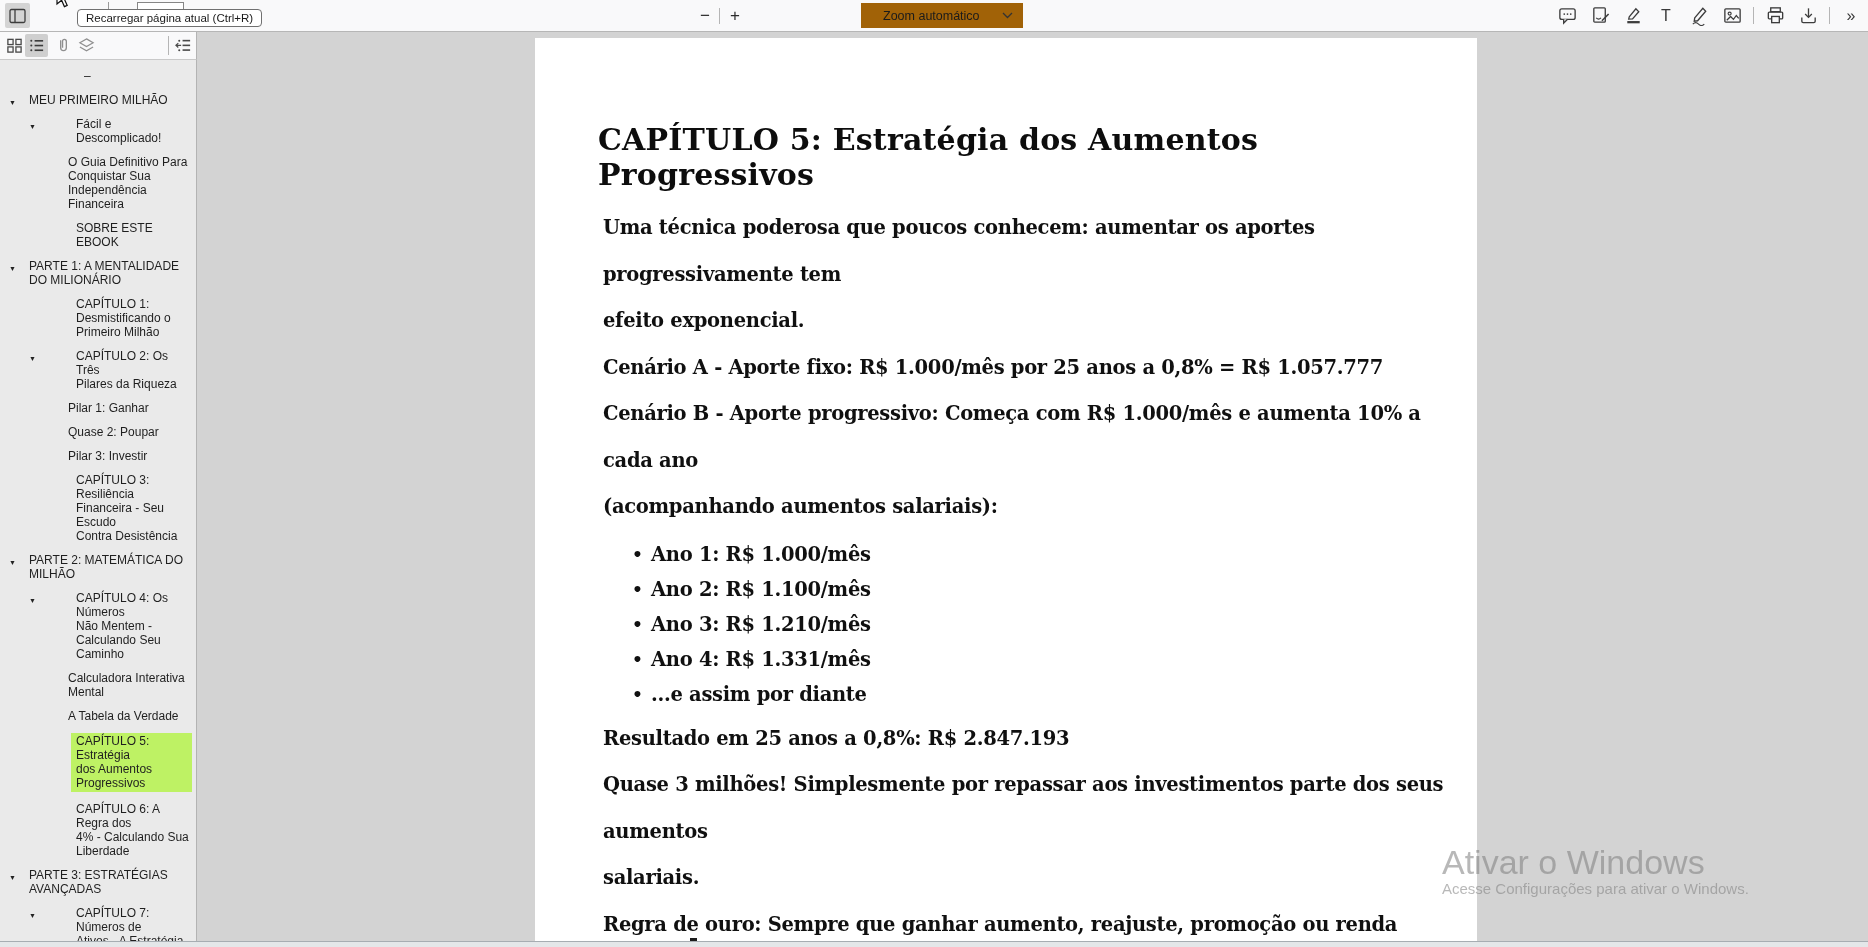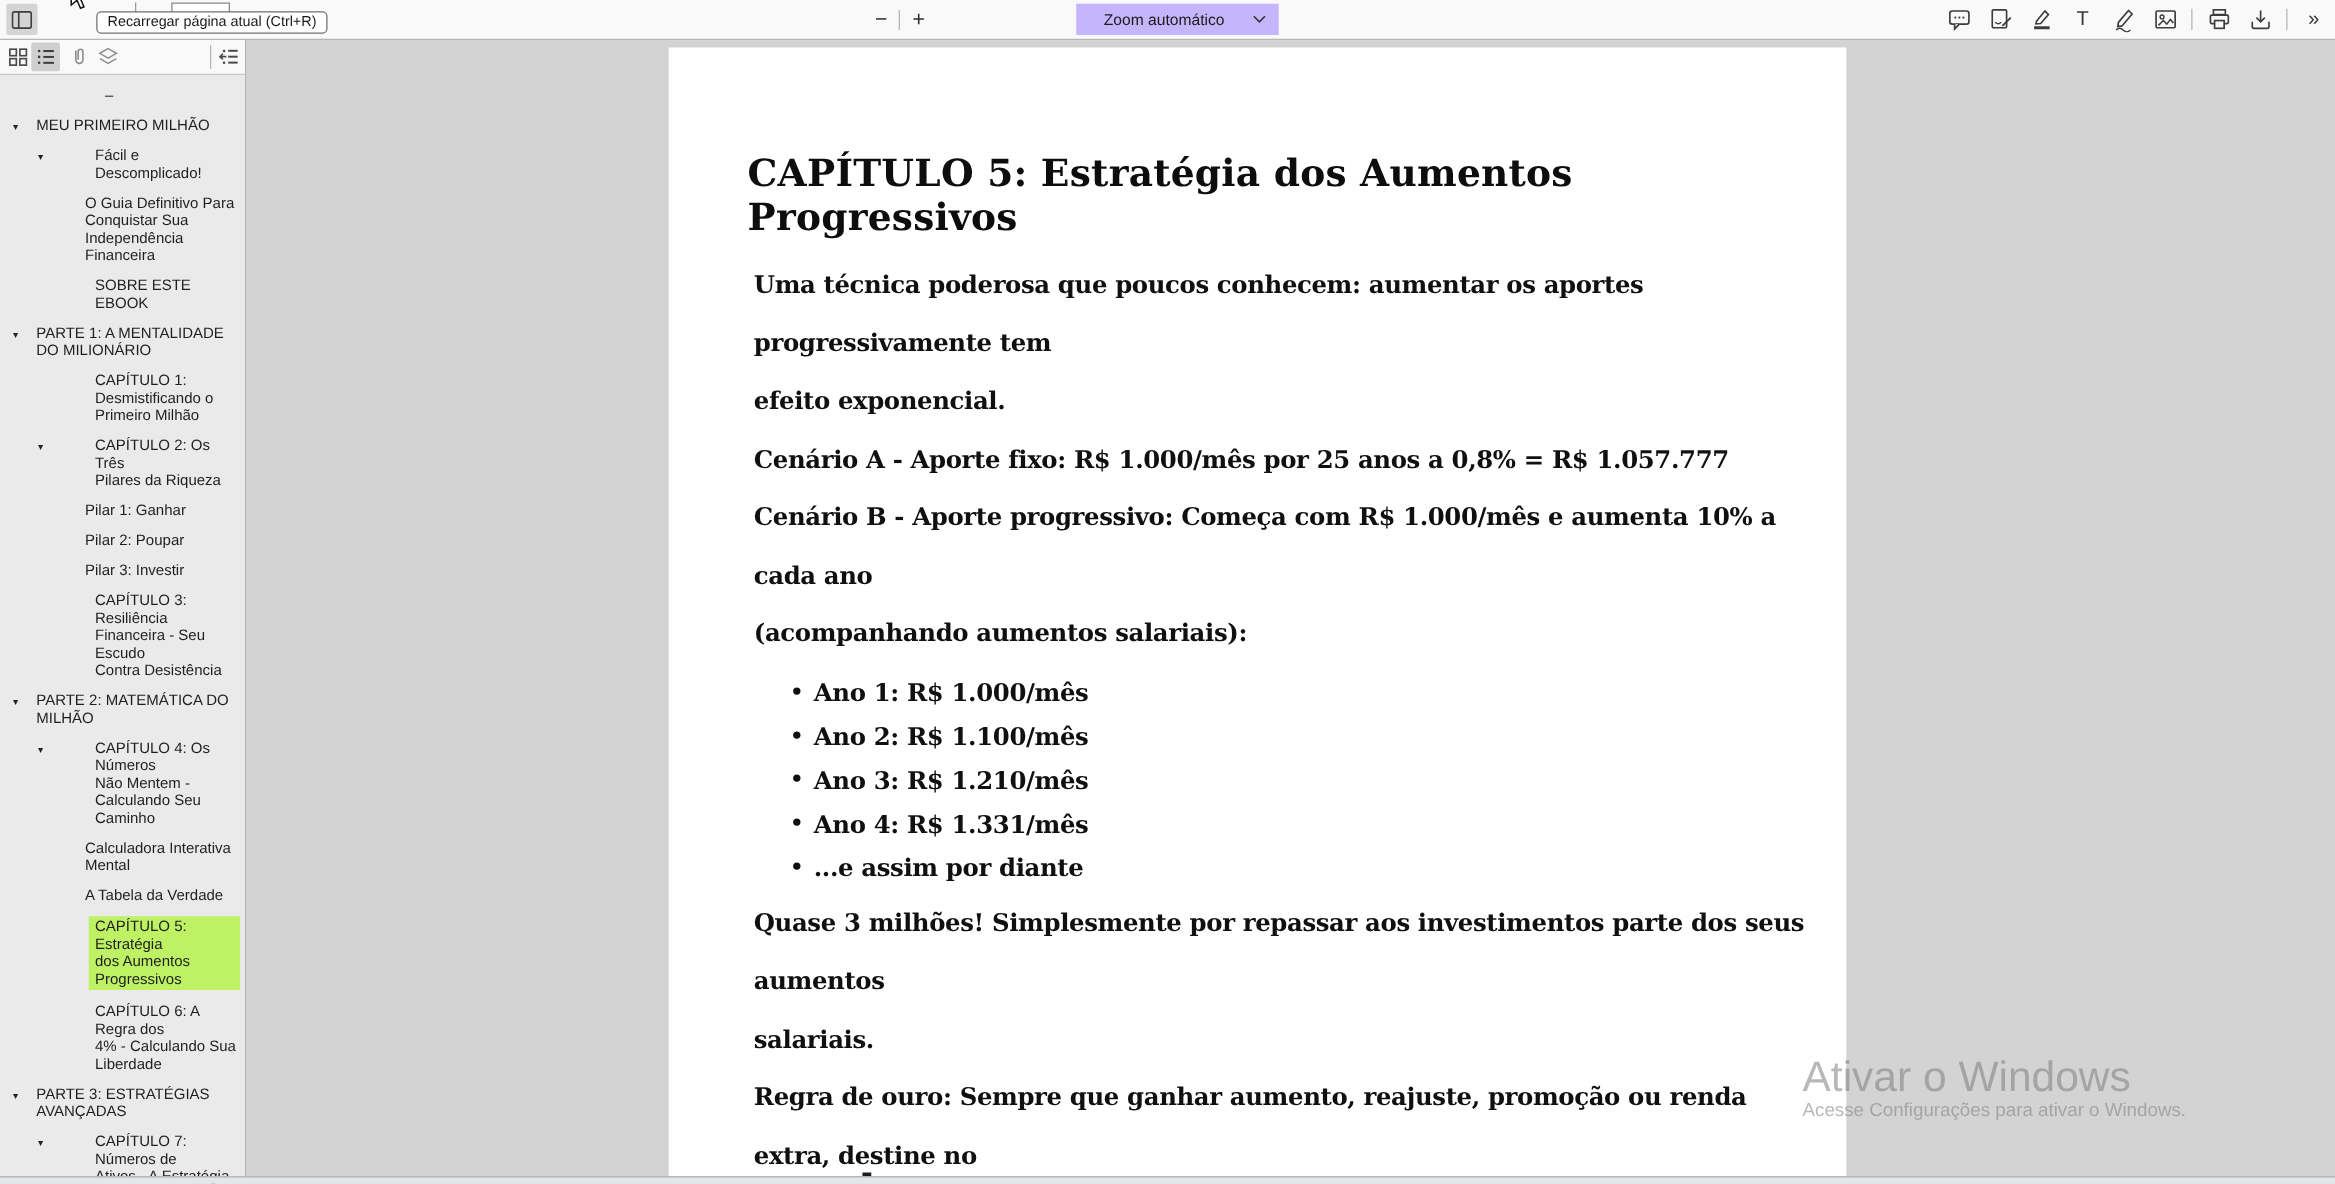--- a/index.html
+++ b/index.html
@@ -11,21 +11,21 @@
                 border-bottom:1px solid #b6b6b6;z-index:5;}
   .toggle-btn{position:absolute;left:5px;top:3px;width:25px;height:25px;background:#d4d4d4;
               border-radius:2px;display:flex;align-items:center;justify-content:center;}
   .tb-sep-sm{position:absolute;left:108px;top:2px;width:1px;height:20px;background:#9a9a9a;z-index:1;}
   .pagenum-remnant{position:absolute;left:137px;top:2px;width:45px;height:20px;background:#fff;
                    border:1px solid #868686;z-index:1;}
   .zoom-btn{position:absolute;top:3px;width:26px;height:25px;display:flex;align-items:center;
             justify-content:center;font-size:17px;color:#2c2c2c;cursor:default;}
   .zo{left:692px}.zi{left:722px}
   .zoom-sep{position:absolute;left:719px;top:8px;width:1px;height:16px;background:#b5b5b5;}
-  .zoom-select{position:absolute;left:861px;top:3px;width:162px;height:25px;background:#c4b5fd;
+  .zoom-select{position:absolute;left:861px;top:3px;width:162px;height:25px;background:#a16207;
                display:flex;align-items:center;padding:0 10px 0 22px;box-sizing:border-box;
                font-size:12.5px;color:#1b1b1b;}
   .zoom-select .chev{margin-left:auto;display:flex;}
   .right-tools{position:absolute;right:5px;top:3px;height:25px;display:flex;align-items:center;gap:9px;}
   .tool{width:24px;height:24px;display:flex;align-items:center;justify-content:center;}
   .tool.txt{font-size:16px;color:#3a3a3a;font-weight:500;}
   .tool.more{font-size:16px;color:#3a3a3a;}
   .vsep{width:1px;height:17px;background:#b5b5b5;}
 
   
@@ -237,21 +237,21 @@
       </div>
       <div class="ol-row lvl1">
         <span class="tri">▼</span>
         <span class="ol-label">CAPÍTULO 2: Os Três
 Pilares da Riqueza</span>
       </div>
       <div class="ol-row lvl2">
         <span class="ol-label">Pilar 1: Ganhar</span>
       </div>
       <div class="ol-row lvl2">
-        <span class="ol-label">Pilar 2: Poupar</span>
+        <span class="ol-label">Quase 2: Poupar</span>
       </div>
       <div class="ol-row lvl2">
         <span class="ol-label">Pilar 3: Investir</span>
       </div>
       <div class="ol-row lvl1">
         <span class="ol-label">CAPÍTULO 3: Resiliência
 Financeira - Seu Escudo
 Contra Desistência</span>
       </div>
       <div class="ol-row lvl0">
@@ -327,20 +327,21 @@
         </div>
         <div class="doc-li">
           <span class="bullet">•</span>
           <span>Ano 4: R$ 1.331/mês</span>
         </div>
         <div class="doc-li">
           <span class="bullet">•</span>
           <span>...e assim por diante</span>
         </div>
       </div>
+      <div class="doc-p">Resultado em 25 anos a 0,8%: R$ 2.847.193</div>
       <div class="doc-p">Quase 3 milhões! Simplesmente por repassar aos investimentos parte dos seus aumentos
 salariais.</div>
       <div class="doc-p">Regra de ouro: Sempre que ganhar aumento, reajuste, promoção ou renda extra, destine no
 mínimo 50% do valor adicional para investimentos. Você melhora seu padrão de vida e
 acelera o patrimônio.</div>
     </div>
 </div>
 <div class="speck"></div>
 
 <div class="watermark">

